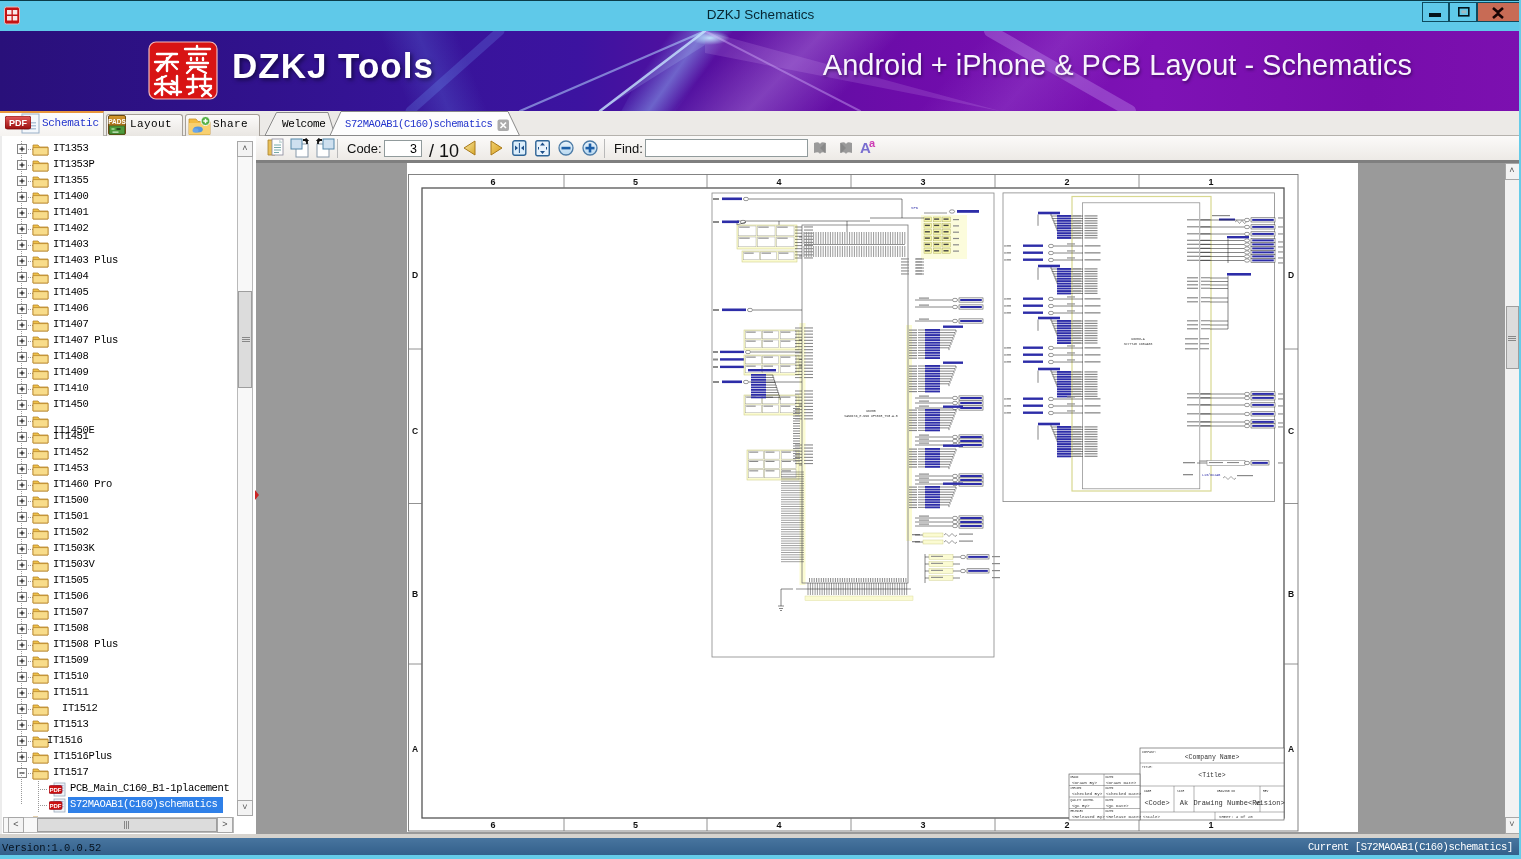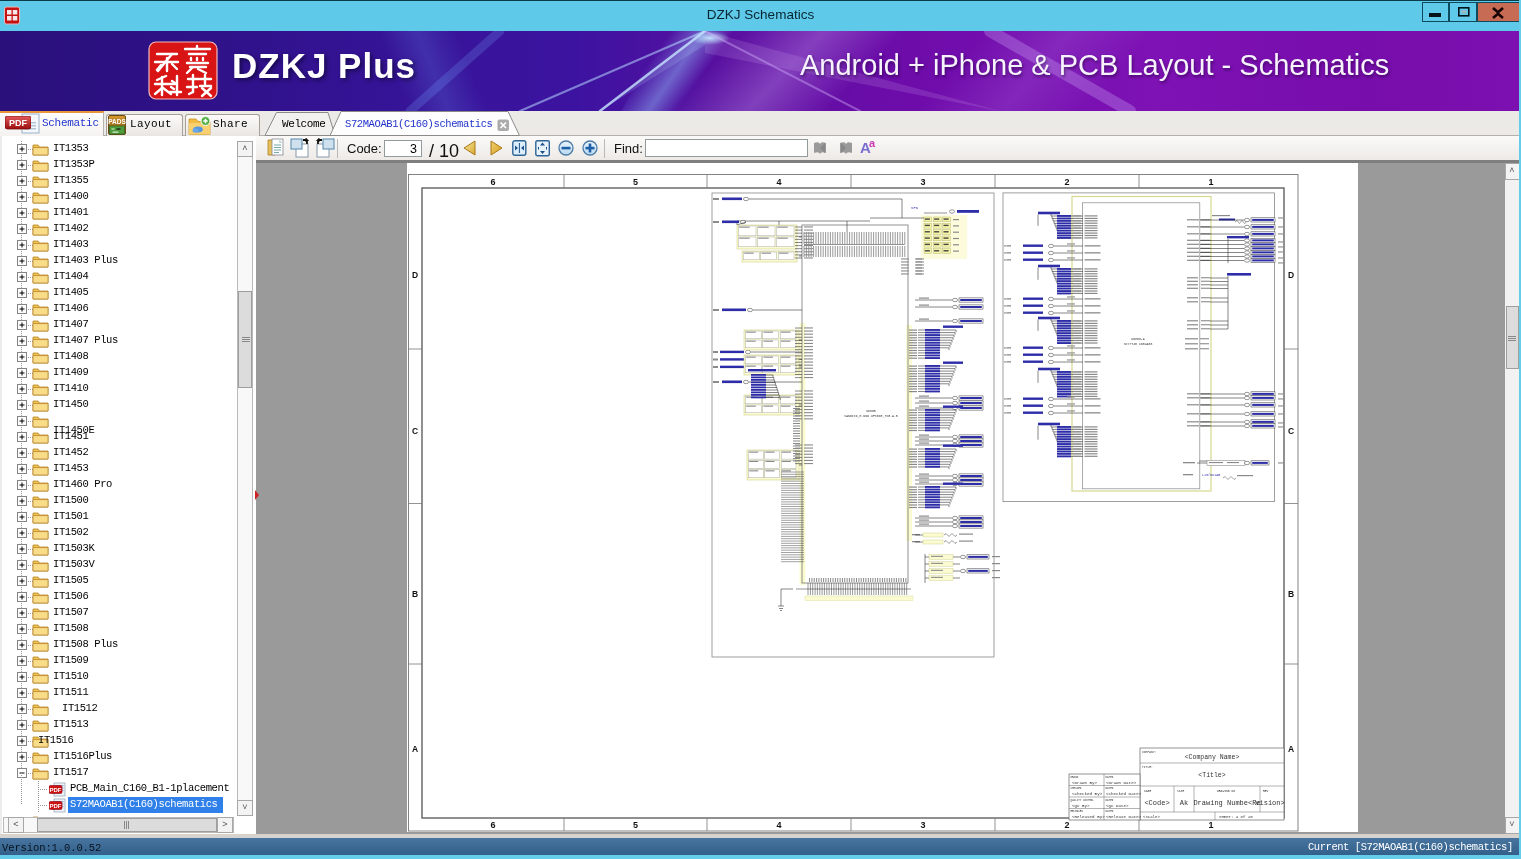--- a/index.html
+++ b/index.html
@@ -7,21 +7,21 @@
 #titlebar{position:absolute;left:0;top:0;width:1521px;height:31px;background:#5fc9e9;border-top:1.5px solid #0b3c49}
 #titletext{position:absolute;left:0;top:7px;width:1521px;text-align:center;font-size:13.5px;color:#072530}
 .wbtn{position:absolute;top:1.5px;height:20px;border:1px solid #0e4a5e}
 
 #banner{position:absolute;left:0;top:31px;width:1521px;height:80px;overflow:hidden;background:linear-gradient(90deg,#29107a 0%,#2e1187 12%,#371499 28%,#3c13a0 38%,#5a0fa0 48%,#6e0caa 60%,#7e12b5 76%,#770dab 90%,#7c10b0 100%)}
 .streak1{position:absolute;left:640px;top:-10px;width:70px;height:110px;background:linear-gradient(100deg,rgba(140,190,255,0) 10%,rgba(150,200,255,.45) 48%,rgba(140,190,255,0) 80%);transform:skewX(-28deg)}
 .streak2{position:absolute;left:700px;top:-8px;width:180px;height:108px;background:linear-gradient(100deg,rgba(190,150,255,0) 5%,rgba(220,190,255,.28) 45%,rgba(190,150,255,0) 85%);transform:skewX(-38deg)}
 .streak3{position:absolute;left:380px;top:-10px;width:110px;height:110px;background:linear-gradient(100deg,rgba(90,140,255,0) 20%,rgba(110,170,255,.18) 50%,rgba(90,140,255,0) 80%);transform:skewX(30deg)}
 .streak4{position:absolute;left:900px;top:-10px;width:260px;height:115px;background:linear-gradient(100deg,rgba(200,160,255,0) 20%,rgba(210,170,255,.15) 50%,rgba(200,160,255,0) 80%);transform:skewX(-35deg)}
 #dzkj{position:absolute;left:232px;top:46px;font-size:35px;font-weight:bold;color:#fff;letter-spacing:1px;text-shadow:2px 2px 4px rgba(0,0,20,.55)}
-#andr{position:absolute;left:800px;top:49px;width:612px;text-align:left;font-size:29px;color:#f7f3fc;text-shadow:1px 2px 3px rgba(20,0,40,.5);white-space:nowrap}
+#andr{position:absolute;left:800px;top:49px;width:612px;text-align:right;font-size:29px;color:#f7f3fc;text-shadow:1px 2px 3px rgba(20,0,40,.5);white-space:nowrap}
 
 #tabrow{position:absolute;left:0;top:111px;width:1521px;height:25px;background:#eceae7}
 .ribtab{position:absolute;top:113.5px;height:22.5px;background:linear-gradient(#fcfbfa,#e9e6e2);border:1px solid #a59f98;border-bottom:none;border-radius:3px 3px 0 0;font-size:10.5px;color:#000}
 #schtab{position:absolute;left:0;top:111px;width:104px;height:25px;background:linear-gradient(#fefefe,#f5f3f0);border-right:1px solid #b5b2ad;border-top:2.5px solid #e8963c}
 .tlab{position:absolute;font-family:"Liberation Mono",monospace;font-size:10.5px;color:#000;white-space:pre;letter-spacing:-0.4px}
 
 #toolbar{position:absolute;left:256px;top:136px;width:1265px;height:27px;background:linear-gradient(#fbfaf9,#edeae6);border-bottom:3px solid #7f7f7f}
 .tool-sep{position:absolute;top:3px;height:19px;width:1px;background:#b9b9b9}
 .tbtext{position:absolute;top:5px;font-size:13px;color:#111}
 .tbinput{position:absolute;top:3.5px;height:17.5px;background:#fff;border:1px solid #919b9c}
@@ -1644,21 +1644,21 @@
       <path d="M45 34 v17"></path>
       <path d="M45 51 l-4 2"></path>
       <path d="M39 46 h10"></path>
       <path d="M52 38 h11"></path>
       <path d="M57 34 v9"></path>
       <path d="M52 45 h11"></path>
       <path d="M54 47 l9 8"></path>
       <path d="M63 47 l-9 8"></path>
 </g>
   </svg>
-<div id="dzkj">DZKJ Plus</div>
+<div id="dzkj">DZKJ Tools</div>
 <div id="andr">Android + iPhone &amp; PCB Layout - Schematics</div>
 
 <div id="tabrow"></div>
 <div style="position:absolute;left:104px;top:134.5px;width:1417px;height:1px;background:#b5b2ad"></div>
 <div id="schtab"></div>
 <svg class="abs" style="left:18px;top:113px" width="22" height="21">
     <rect x="4" y="1" width="17" height="19" fill="#f4f8fc" stroke="#9ab0c8" stroke-width="1"></rect>
     <path d="M4 1 l5 5 h-5 z" fill="#c8d8e8"></path>
     <rect x="6" y="9" width="12" height="1.5" fill="#b0c4d8"></rect>
     <rect x="6" y="12" width="12" height="1.5" fill="#b0c4d8"></rect>
@@ -2249,21 +2249,21 @@
 <div class="hdot" style="left:26px;top:741px;width:7px"></div>
 <svg style="position:absolute;left:16.5px;top:736px" width="10" height="10">
     <rect x="0.5" y="0.5" width="9" height="9" fill="#fdfdfd" stroke="#848484" stroke-width="1"></rect>
     <line x1="2.5" y1="5" x2="7.5" y2="5" stroke="#000" stroke-width="1"></line>
     <line x1="5" y1="2.5" x2="5" y2="7.5" stroke="#000" stroke-width="1"></line>
   </svg>
 <svg style="position:absolute;left:32px;top:734px" width="17" height="14">
     <path d="M1 3 h5 l1.6 2 H16 v8 H1 z" fill="#efc24a" stroke="#b8862c" stroke-width="0.8"></path>
     <path d="M1 5.6 h15 v7.4 H1 z" fill="#f8dc8a" stroke="#b8862c" stroke-width="0.8"></path>
   </svg>
-<div class="tlab" style="left:38px;top:734px">IT1516</div>
+<div class="tlab" style="left:47px;top:734px">IT1516</div>
 <div class="vdot" style="left:21px;top:749px;height:16px"></div>
 <div class="hdot" style="left:26px;top:757px;width:7px"></div>
 <svg style="position:absolute;left:16.5px;top:752px" width="10" height="10">
     <rect x="0.5" y="0.5" width="9" height="9" fill="#fdfdfd" stroke="#848484" stroke-width="1"></rect>
     <line x1="2.5" y1="5" x2="7.5" y2="5" stroke="#000" stroke-width="1"></line>
     <line x1="5" y1="2.5" x2="5" y2="7.5" stroke="#000" stroke-width="1"></line>
   </svg>
 <svg style="position:absolute;left:32px;top:750px" width="17" height="14">
     <path d="M1 3 h5 l1.6 2 H16 v8 H1 z" fill="#efc24a" stroke="#b8862c" stroke-width="0.8"></path>
     <path d="M1 5.6 h15 v7.4 H1 z" fill="#f8dc8a" stroke="#b8862c" stroke-width="0.8"></path>

